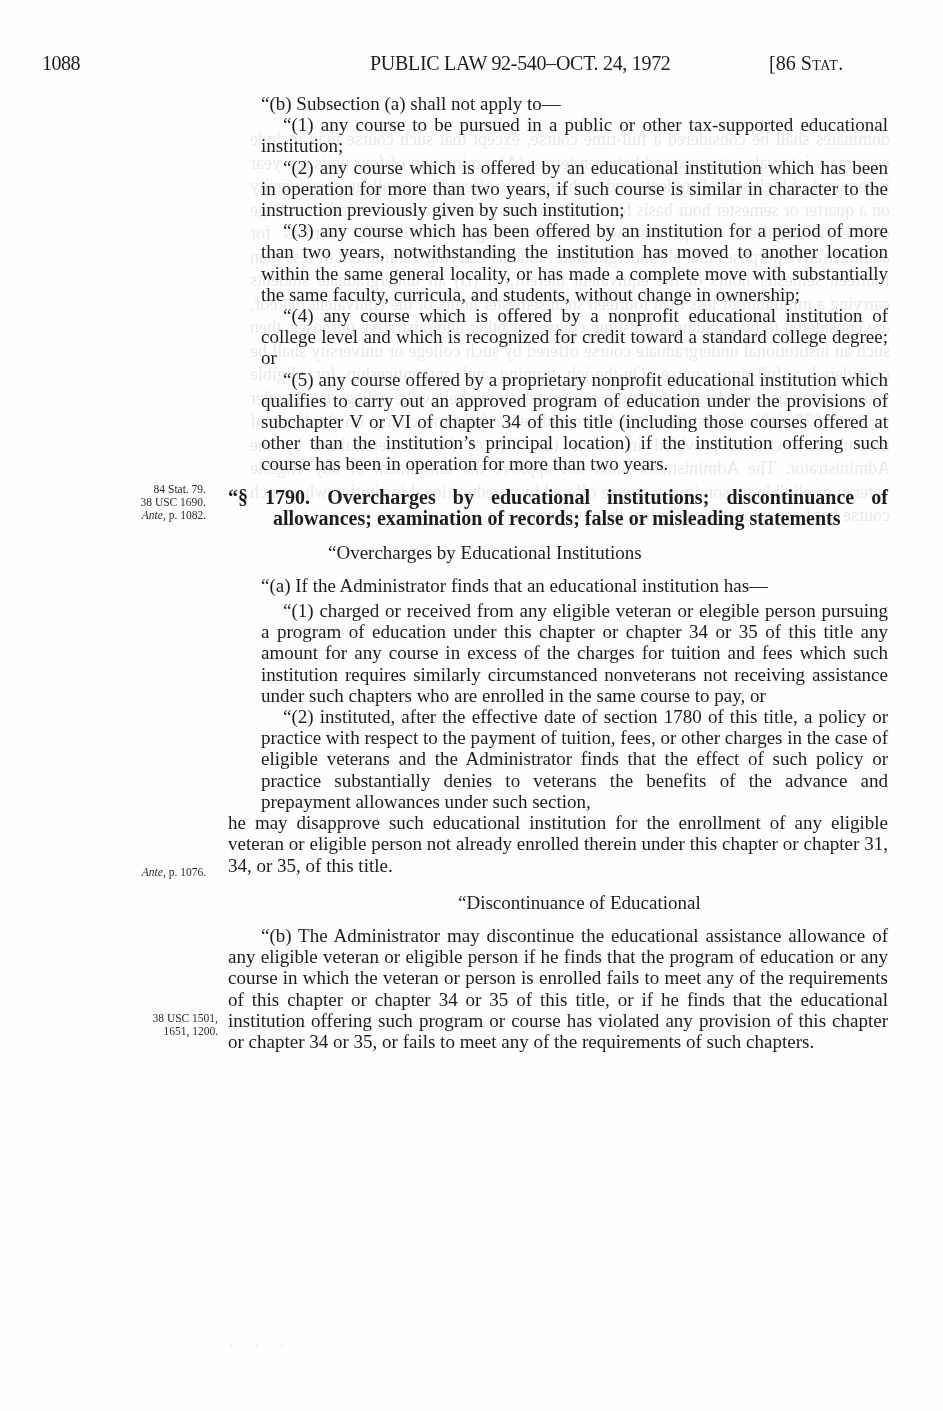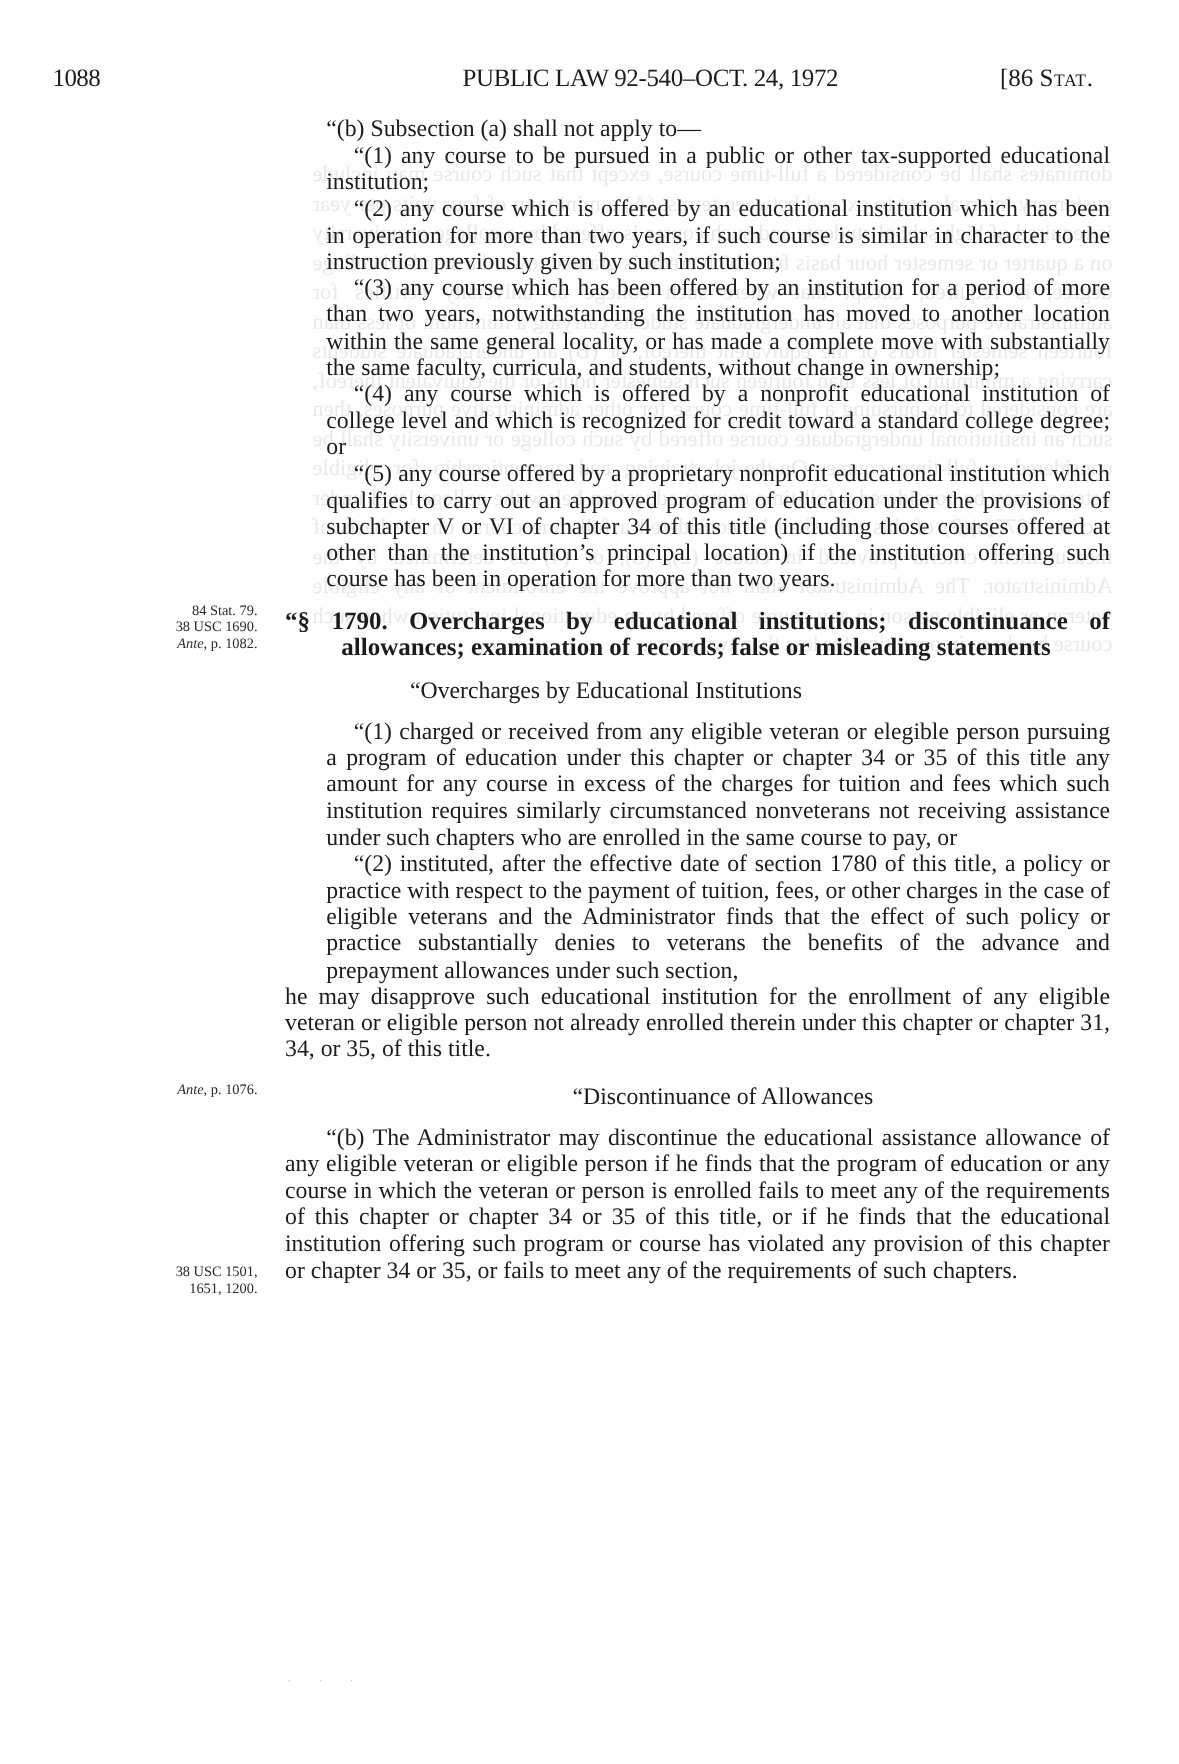--- a/index.html
+++ b/index.html
@@ -52,21 +52,21 @@
       letter-spacing: -0.5px;
     }
     .header .running-title {
       position: absolute;
       left: 370px;
       top: 0;
       letter-spacing: -0.3px;
     }
     .header .stat-ref {
       position: absolute;
-      left: 800px;
+      left: 769px;
       top: 0;
       text-align: right;
     }
     .header .stat-ref .sc {
       font-variant: small-caps;
       letter-spacing: 0.5px;
     }
     .body-text {
       position: absolute;
       left: 228px;
@@ -107,21 +107,21 @@
       position: absolute;
       font-family: Liberation Serif, serif;
       font-size: 11.5px;
       line-height: 13px;
       color: #2a2a2a;
       text-align: right;
     }
     .margin-note .it { font-style: italic; }
     .mn1 { left: 100px; top: 483px; width: 106px; }
     .mn2 { left: 100px; top: 866px; width: 106px; }
-    .mn3 { left: 80px; top: 1012px; width: 126px; }
+    .mn3 { left: 92px; top: 1012px; width: 126px; }
     .scan-dots {
       position: absolute;
       left: 230px;
       top: 1337px;
       font-size: 10px;
       color: #c9c9c9;
       letter-spacing: 10px;
     }
   </style>
 </head>
@@ -159,23 +159,24 @@
     <p class="p ind2">“(1) any course to be pursued in a public or other tax-supported educational institution;</p>
     <p class="p ind2">“(2) any course which is offered by an educational institution which has been in operation for more than two years, if such course is similar in character to the instruction previously given by such institution;</p>
     <p class="p ind2">“(3) any course which has been offered by an institution for a period of more than two years, notwithstanding the institution has moved to another location within the same general locality, or has made a complete move with substantially the same faculty, curricula, and students, without change in ownership;</p>
     <p class="p ind2">“(4) any course which is offered by a nonprofit educational institution of college level and which is recognized for credit toward a standard college degree; or</p>
     <p class="p ind2">“(5) any course offered by a proprietary nonprofit educational institution which qualifies to carry out an approved program of education under the provisions of subchapter V or VI of chapter 34 of this title (including those courses offered at other than the institution’s principal location) if the institution offering such course has been in operation for more than two years.</p>
 
     <p class="section-head">“§ 1790. Overcharges by educational institutions; discontinuance of allowances; examination of records; false or misleading statements</p>
 
     <p class="p sub-head">“Overcharges by Educational Institutions</p>
 
+    <p class="p ind1" style="margin-top:4px;">“(a) If the Administrator finds that an educational institution has—</p>
     <p class="p ind2" style="margin-top:4px;">“(1) charged or received from any eligible veteran or elegible person pursuing a program of education under this chapter or chapter 34 or 35 of this title any amount for any course in excess of the charges for tuition and fees which such institution requires similarly circumstanced nonveterans not receiving assistance under such chapters who are enrolled in the same course to pay, or</p>
     <p class="p ind2">“(2) instituted, after the effective date of section 1780 of this title, a policy or practice with respect to the payment of tuition, fees, or other charges in the case of eligible veterans and the Administrator finds that the effect of such policy or practice substantially denies to veterans the benefits of the advance and prepayment allowances under such section,</p>
     <p class="p flush">he may disapprove such educational institution for the enrollment of any eligible veteran or eligible person not already enrolled therein under this chapter or chapter 31, 34, or 35, of this title.</p>
 
-    <p class="p sub-head b">“Discontinuance of Allowances</p>
+    <p class="p sub-head b">“Discontinuance of Educational</p>
 
     <p class="p ind1" style="margin-top:4px;">“(b) The Administrator may discontinue the educational assistance allowance of any eligible veteran or eligible person if he finds that the program of education or any course in which the veteran or person is enrolled fails to meet any of the requirements of this chapter or chapter 34 or 35 of this title, or if he finds that the educational institution offering such program or course has violated any provision of this chapter or chapter 34 or 35, or fails to meet any of the requirements of such chapters.</p>
   </div>
 
   <div class="scan-dots">. . .</div>
 </div>
 
 </body></html>

